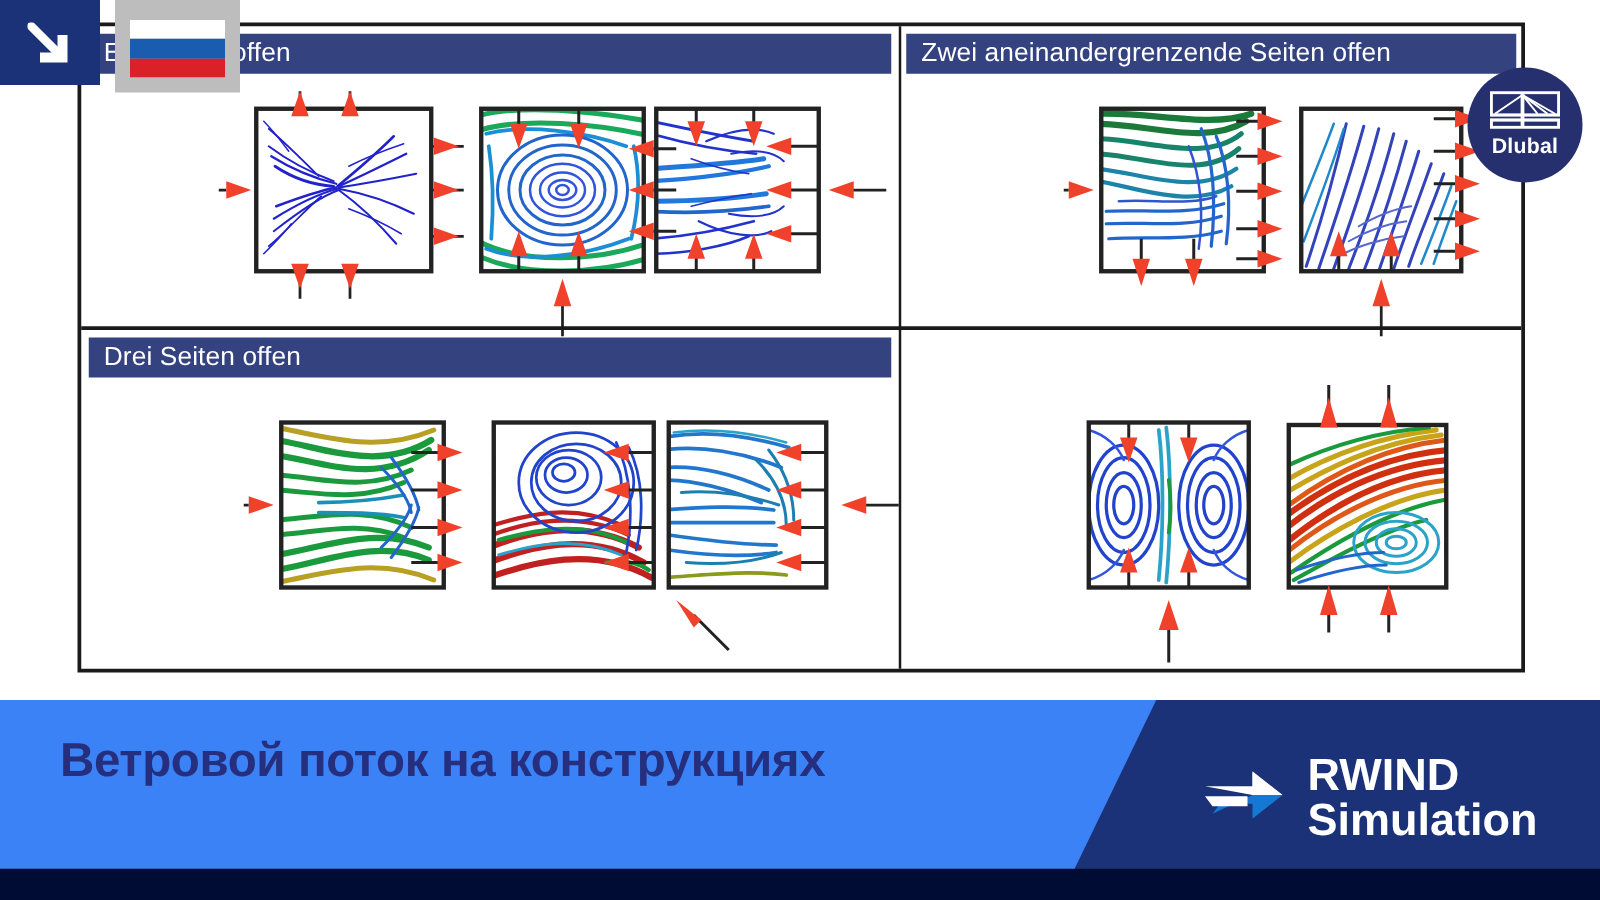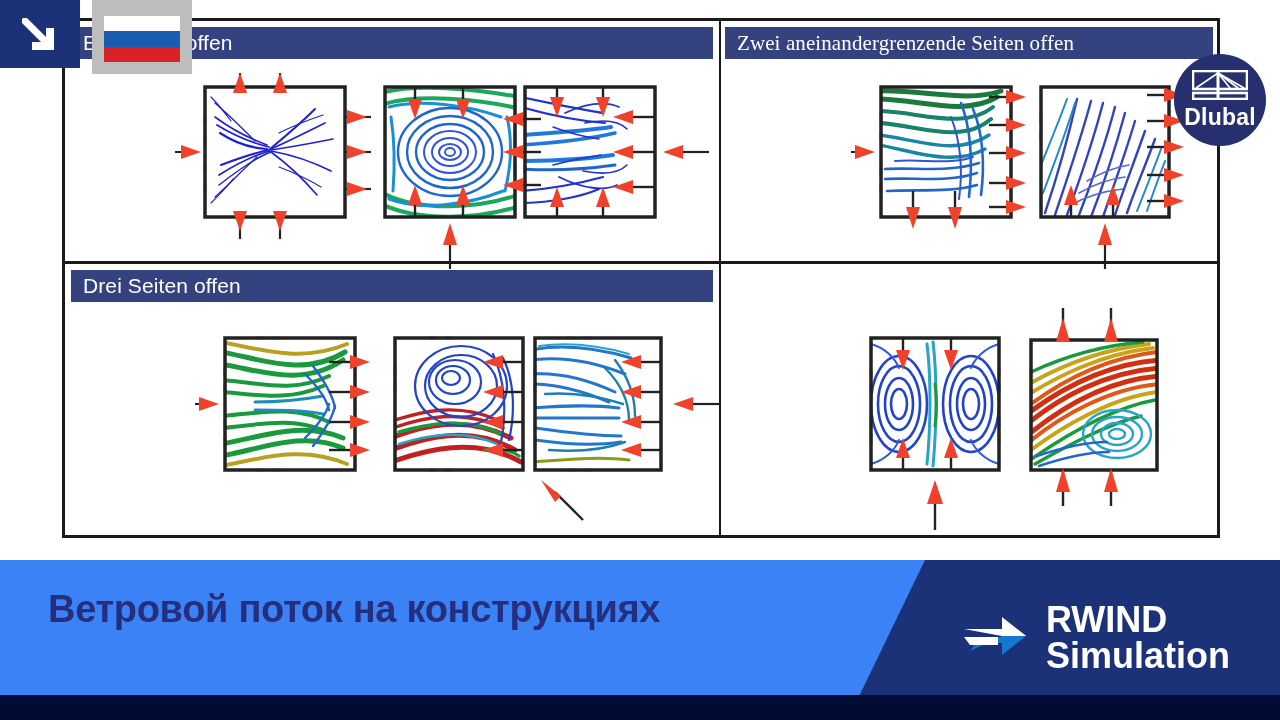--- a/index.html
+++ b/index.html
@@ -35,21 +35,21 @@
     height: 32px;
     background: #344280;
     color: #ffffff;
     font-size: 21px;
     line-height: 32px;
     padding-left: 12px;
     white-space: nowrap;
     overflow: hidden;
     letter-spacing: .1px;
   }
-  .cell.right .hdr { left: 4px; right: 4px; font-family: Liberation Serif, serif; }
+  .cell.right .hdr { left: 4px; right: 4px; }
 
   .diagrams { position: absolute; left: 0; right: 0; top: 42px; bottom: 0; }
 
   
   .fig { position: absolute; }
   .fig svg { display: block; }
 
   
   .arrowbox {
     position: absolute; left: 0; top: 0;
@@ -77,21 +77,21 @@
     position: absolute; right: 14px; top: 54px;
     width: 92px; height: 92px;
     border-radius: 50%;
     background: #26306e;
     z-index: 45;
     display: flex; flex-direction: column;
     align-items: center; justify-content: center;
   }
   .dlubal .mark { width: 56px; height: 30px; }
   .dlubal .wordmark {
-    color: #fff; font-size: 23px; font-weight: bold;
+    color: #fff; font-size: 17px; font-weight: bold;
     margin-top: 4px; letter-spacing: .2px;
     font-family: "Liberation Sans", sans-serif;
   }
 
   
   .captionband {
     position: absolute; left: 0; bottom: 0;
     width: 1280px; height: 160px;
     background: #3b82f6;
     z-index: 50;

